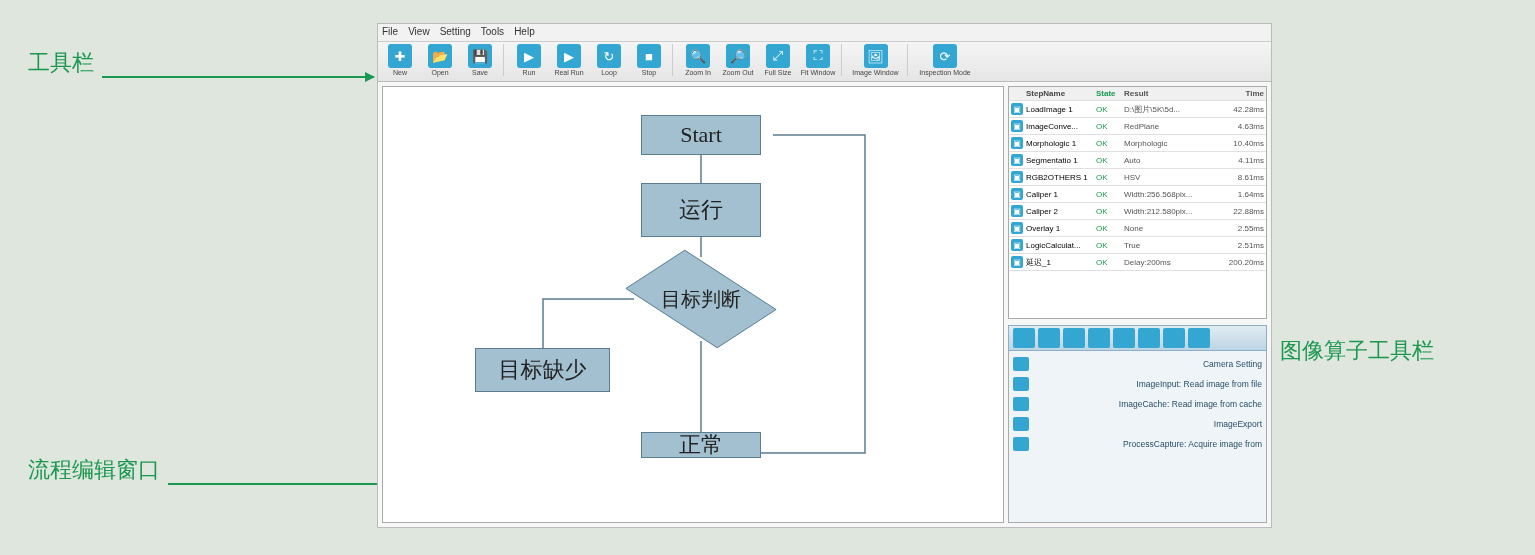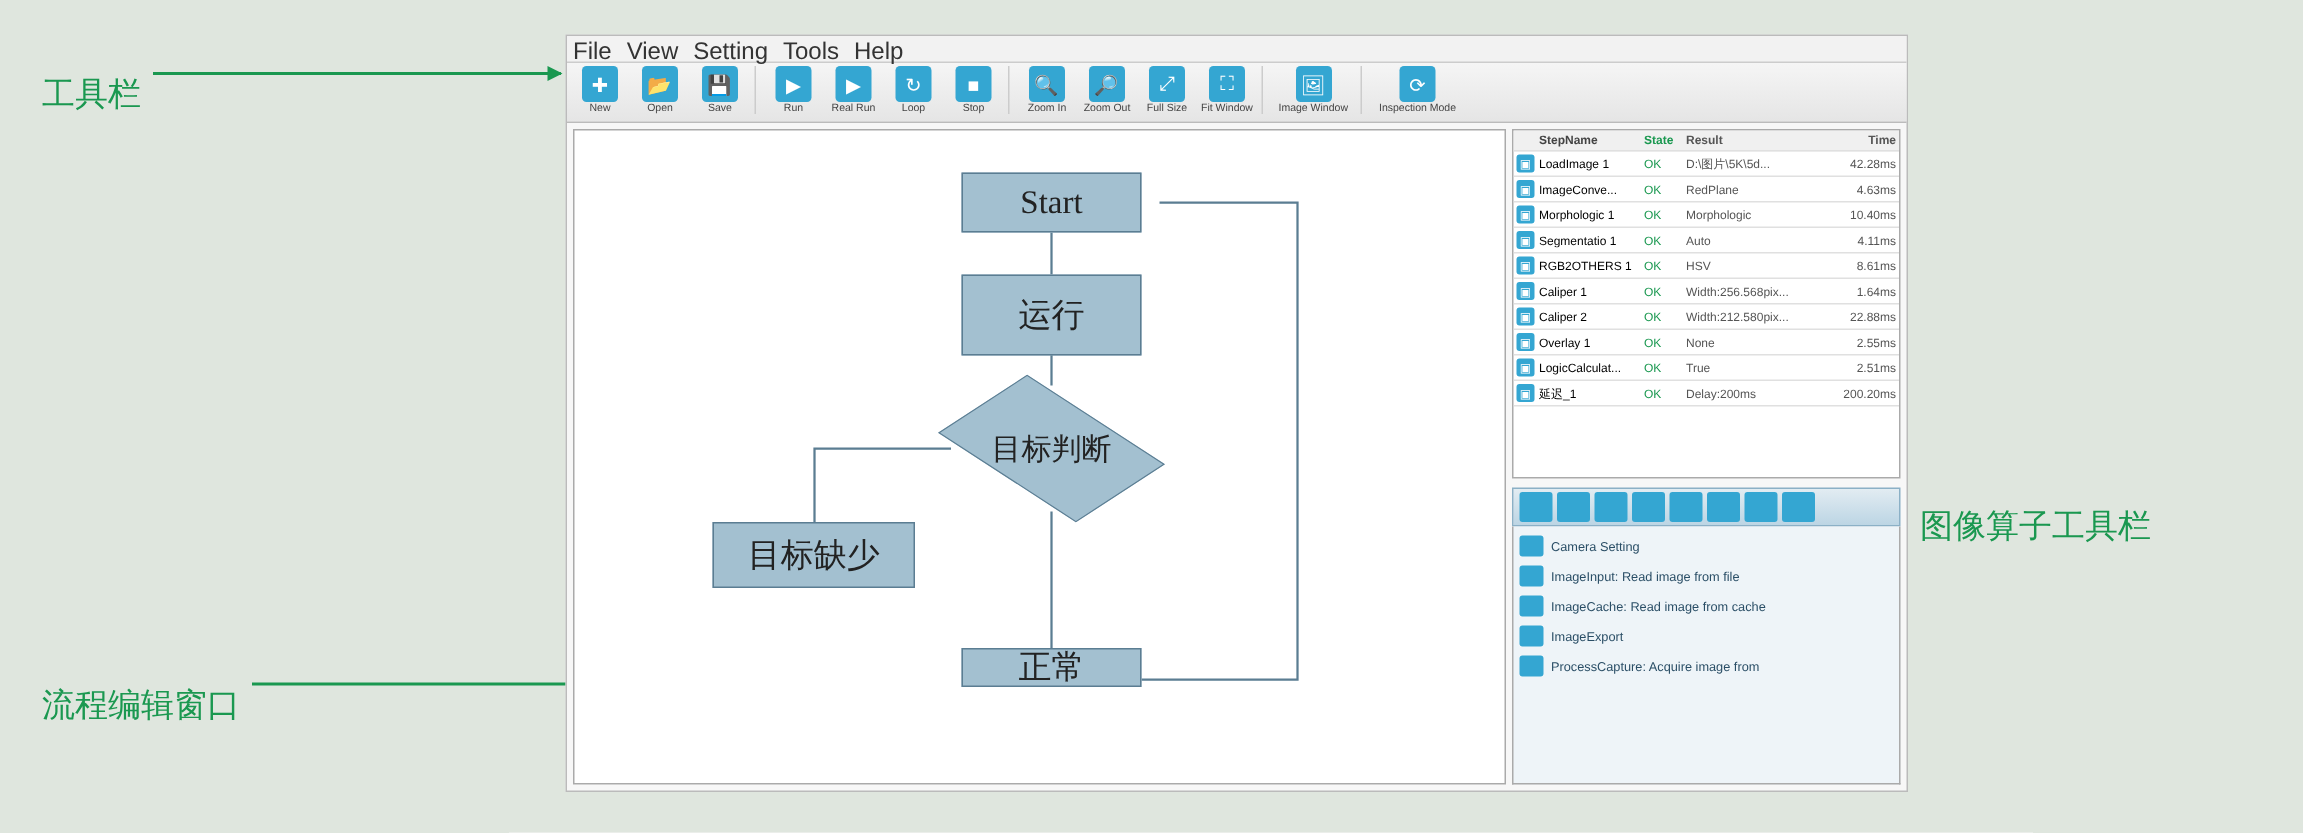--- a/index.html
+++ b/index.html
@@ -13,21 +13,21 @@
     overflow: hidden;
   }
 
   
   .callout {
     position: absolute;
     color: #1a9850;
     font-size: 22px;
     font-weight: 500;
     display: flex;
-    align-items: flex-start;
+    align-items: flex-end;
   }
   .callout .line {
     height: 2px;
     background: #1a9850;
     position: relative;
   }
   .callout .line.left::after {
     content:"";
     position:absolute; right:-1px; top:-4px;
     border-left:10px solid #1a9850;
@@ -48,21 +48,21 @@
     left: 377px;
     top: 23px;
     width: 895px;
     height: 505px;
     background: #f7f7f7;
     border: 1px solid #bbb;
   }
 
   .menubar {
     height: 18px;
-    font-size: 16px;
+    font-size: 10px;
     color: #333;
     padding: 2px 4px;
     background: #f2f2f2;
     border-bottom: 1px solid #ccc;
     display:flex;
     gap:10px;
   }
   .menubar span { cursor:default; }
 
   .toolbar {
@@ -174,20 +174,21 @@
     border:1px solid #aaa;
     border-top:none;
     font-size:8.5px;
     overflow:hidden;
     padding:3px 2px;
   }
   .oplist .op {
     display:flex; align-items:center;
     padding:3px 2px;
     color:#2a4e66;
+    justify-content:space-between;
   }
   .oplist .opicon{
     width:16px;height:14px;background:#34a6d2;border-radius:2px;margin-right:5px;flex:0 0 16px;
   }
 
 </style>
 </head>
 <body>
 
 <div class="callout" style="left:28px; top:48px;">

